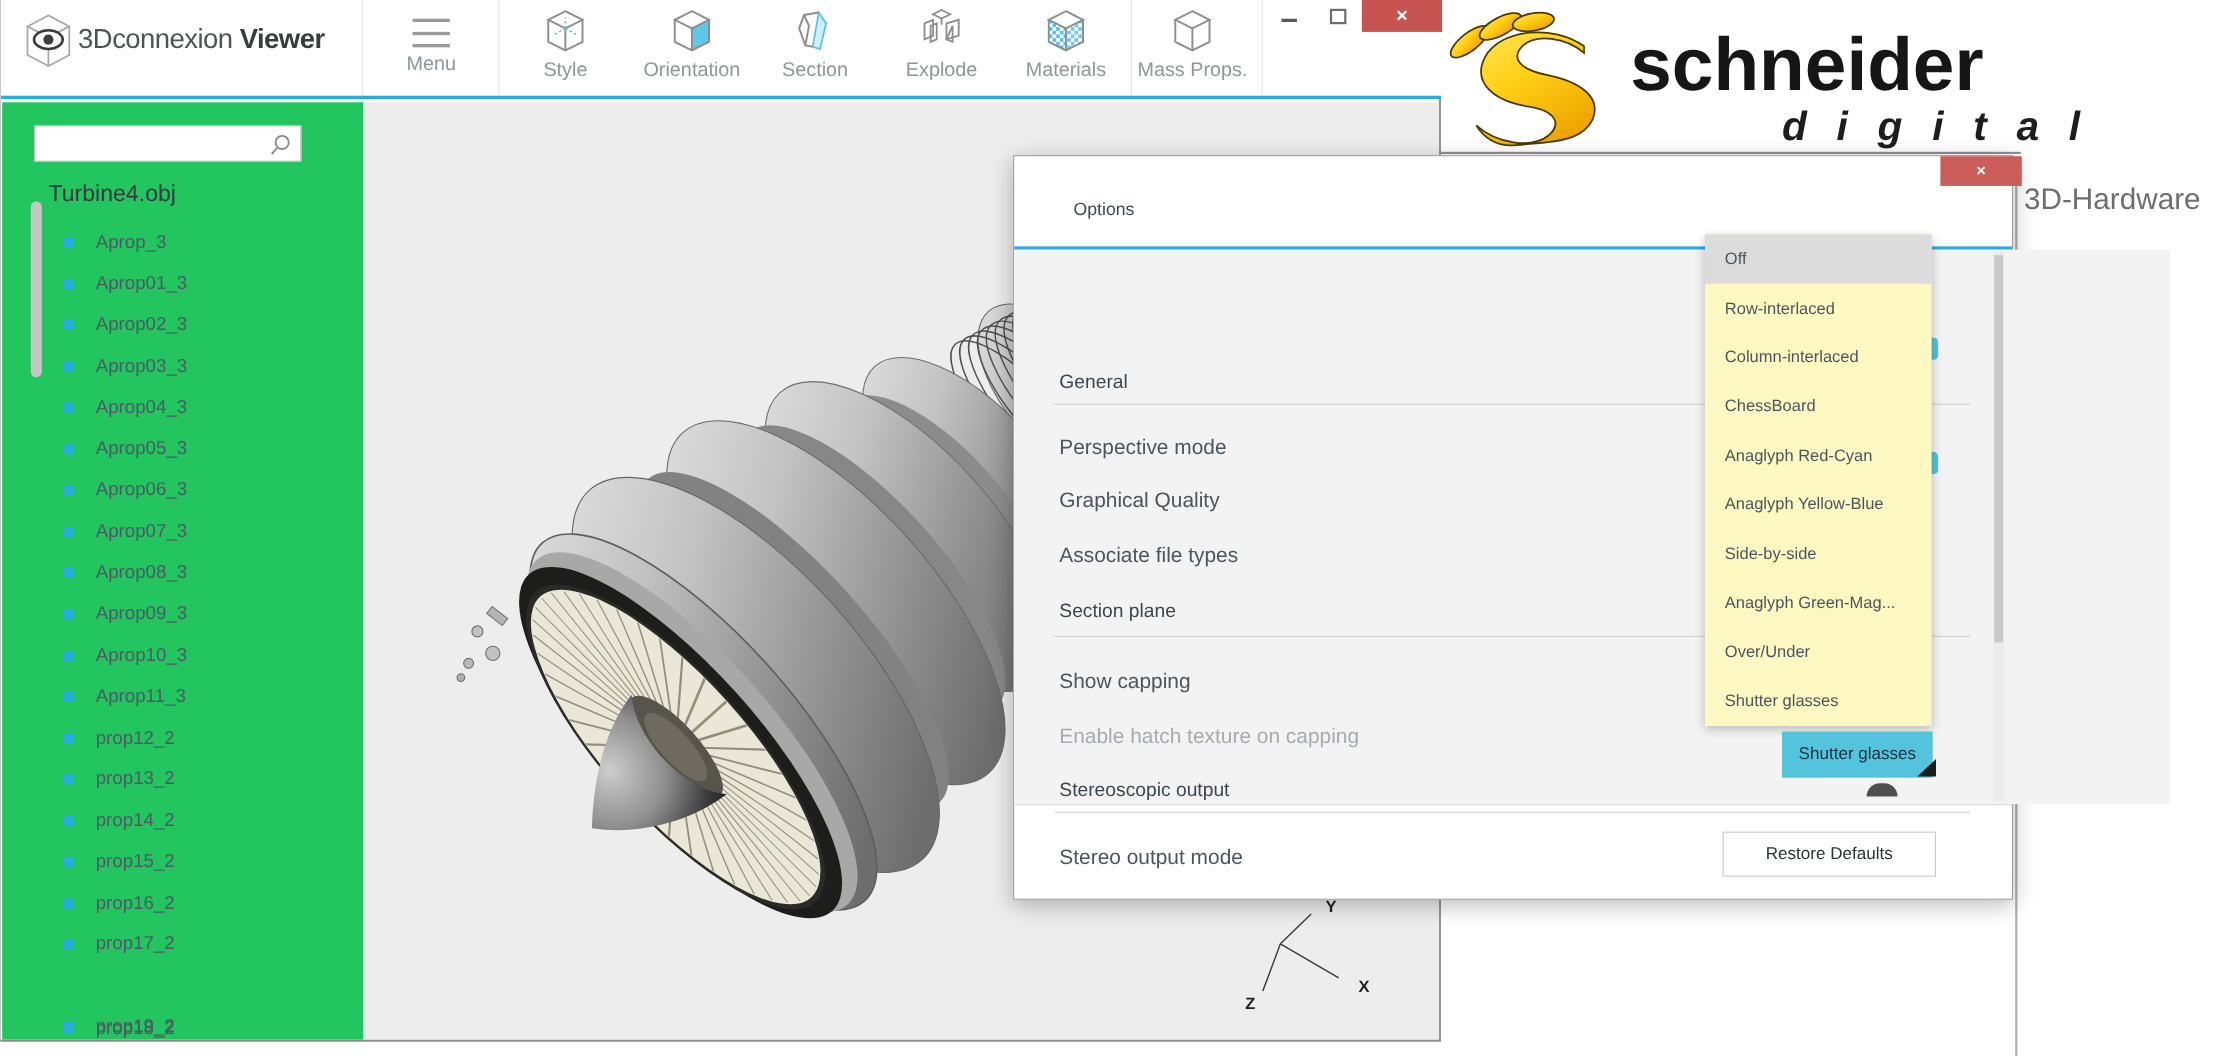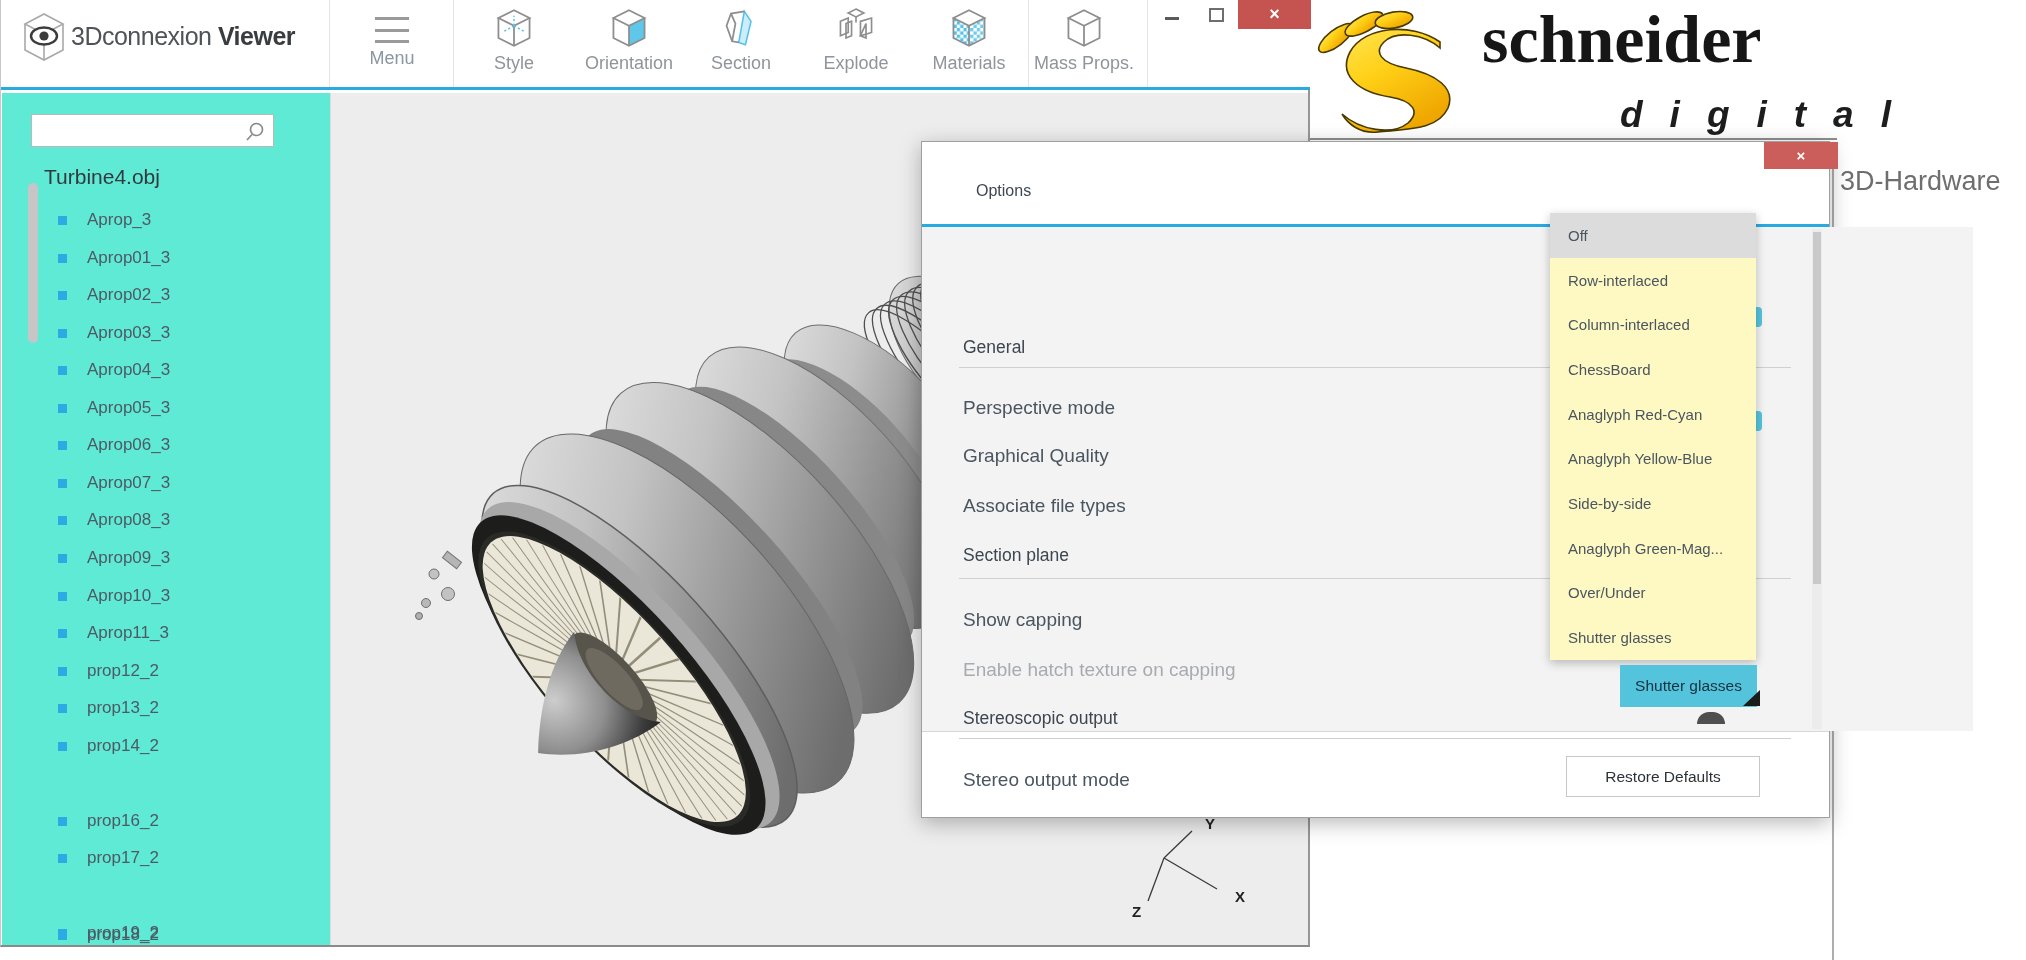--- a/index.html
+++ b/index.html
@@ -2,21 +2,21 @@
 <html><head>
 <meta charset="utf-8">
 <style>
   html,body{margin:0;padding:0;background:#fff;}
   *{box-sizing:border-box;font-family:"Liberation Sans",sans-serif;}
   #stage{position:relative;width:2026px;height:960px;background:#ffffff;overflow:hidden;}
   .abs{position:absolute;}
 
   
   #brand-area{left:1310px;top:0;width:716px;height:960px;background:#fff;z-index:0;}
-  #brand-name{left:172px;top:0;font-size:68px;font-weight:700;color:#161616;letter-spacing:0px;font-family:Liberation Serif, serif;}
+  #brand-name{left:172px;top:20px;font-size:68px;font-weight:700;color:#161616;letter-spacing:0px;}
   #brand-sub{left:310px;top:94px;font-size:37px;font-style:italic;color:#1d1d1d;letter-spacing:27px;font-weight:700;}
   #brand-rule{left:0;top:138px;width:527px;height:2px;background:#8f8f8f;}
   #brand-vline{left:522px;top:168px;width:2px;height:792px;background:#aeaeae;}
   #brand-tagline{left:530px;top:166px;font-size:27px;color:#6e6e6e;}
 
   
   #app{left:0;top:0;width:1310px;height:947px;background:#ffffff;border-right:2px solid #969696;border-bottom:2px solid #8a8a8a;border-left:1px solid #c9c9c9;z-index:1;}
   #topbar{left:0;top:0;width:1309px;height:90px;background:#fff;}
   .tb-divider{top:0;width:1px;height:90px;background:#e4e4e4;}
   #accent-line{left:0;top:87px;width:1309px;height:3px;}
@@ -29,21 +29,21 @@
   #btn-max .sq{position:absolute;left:8px;top:4px;width:15px;height:14px;border:2px solid #6e6e6e;background:#fff;}
   #btn-close{left:1237px;top:0;width:73px;height:29px;color:#fff;font-size:18px;font-weight:700;display:flex;align-items:center;justify-content:center;}
   .toolbtn{top:8px;width:96px;height:74px;display:flex;flex-direction:column;align-items:center;cursor:default;}
   .toolbtn .lbl{margin-top:5px;font-size:18px;color:#8f959b;white-space:nowrap;}
   #menu-btn{left:343px;}
   #menu-btn .lbl{color:#8a96a2;}
   .hamb{width:34px;height:26px;margin-top:9px;display:flex;flex-direction:column;justify-content:space-between;}
   .hamb div{height:3px;background:#9a9a9a;}
 
   
-  #sidebar{left:1px;top:93px;width:329px;height:852px;background:#5eead4;border-right:1px solid #dcdcdc;overflow:hidden;}
+  #sidebar{left:1px;top:93px;width:329px;height:852px;background:#22c55e;border-right:1px solid #dcdcdc;overflow:hidden;}
   #search-box{left:29px;top:21px;width:243px;height:33px;background:#fff;border:1px solid #b9b9b9;}
   #search-input{position:absolute;left:4px;top:3px;width:205px;height:25px;border:none;outline:none;background:transparent;font-size:15px;color:#444;}
   #search-icon{position:absolute;right:7px;top:6px;}
   #side-scroll{left:26px;top:90px;width:10px;height:160px;background:#c6c6c6;border-radius:5px;}
   #tree-root{left:42px;top:72px;font-size:21px;color:#33393f;}
   .tree-item{left:0;width:329px;height:38px;position:absolute;}
   .tree-item .bullet{position:absolute;left:56px;top:15px;width:9px;height:9px;}
   .tree-item .tlabel{position:absolute;left:85px;top:9px;font-size:17px;color:#4d5a66;}
 
   
@@ -290,20 +290,24 @@
             <span class="bullet" style="background: rgb(42, 171, 226);"></span>
             <span class="tlabel">prop12_2</span>
           </div>
           <div class="tree-item" style="top: 488.15px;">
             <span class="bullet" style="background: rgb(42, 171, 226);"></span>
             <span class="tlabel">prop13_2</span>
           </div>
           <div class="tree-item" style="top: 525.7px;">
             <span class="bullet" style="background: rgb(42, 171, 226);"></span>
             <span class="tlabel">prop14_2</span>
+          </div>
+          <div class="tree-item" style="top: 563.25px;">
+            <span class="bullet" style="background: rgb(42, 171, 226);"></span>
+            <span class="tlabel">prop15_2</span>
           </div>
           <div class="tree-item" style="top: 600.8px;">
             <span class="bullet" style="background: rgb(42, 171, 226);"></span>
             <span class="tlabel">prop16_2</span>
           </div>
           <div class="tree-item" style="top: 638.35px;">
             <span class="bullet" style="background: rgb(42, 171, 226);"></span>
             <span class="tlabel">prop17_2</span>
           </div>
           <div class="tree-item" style="top: 715px;">

